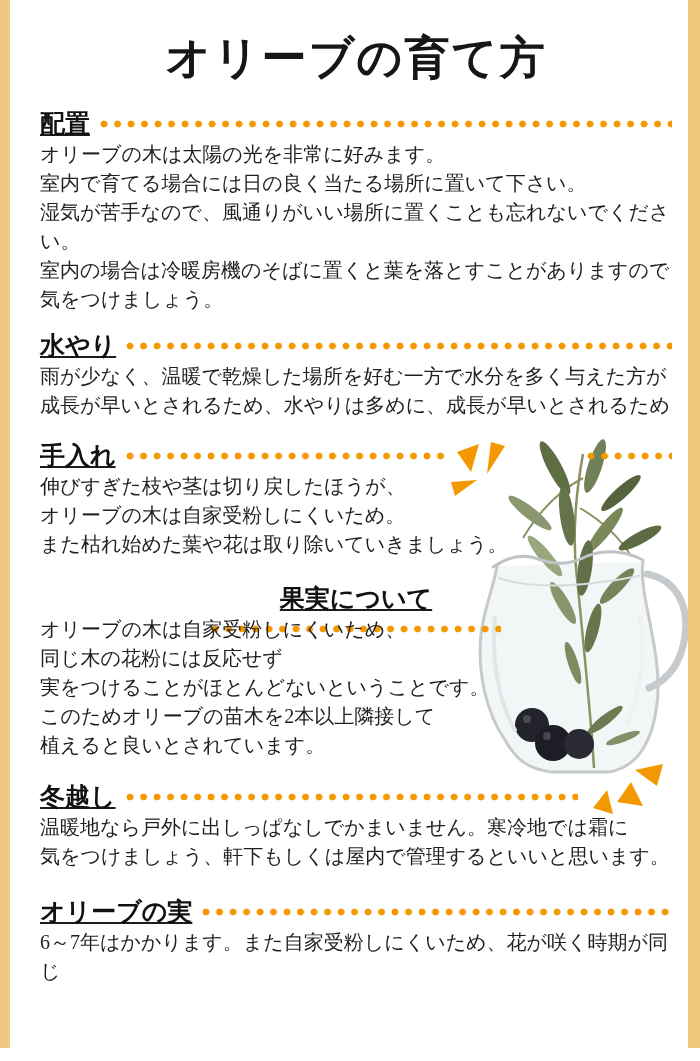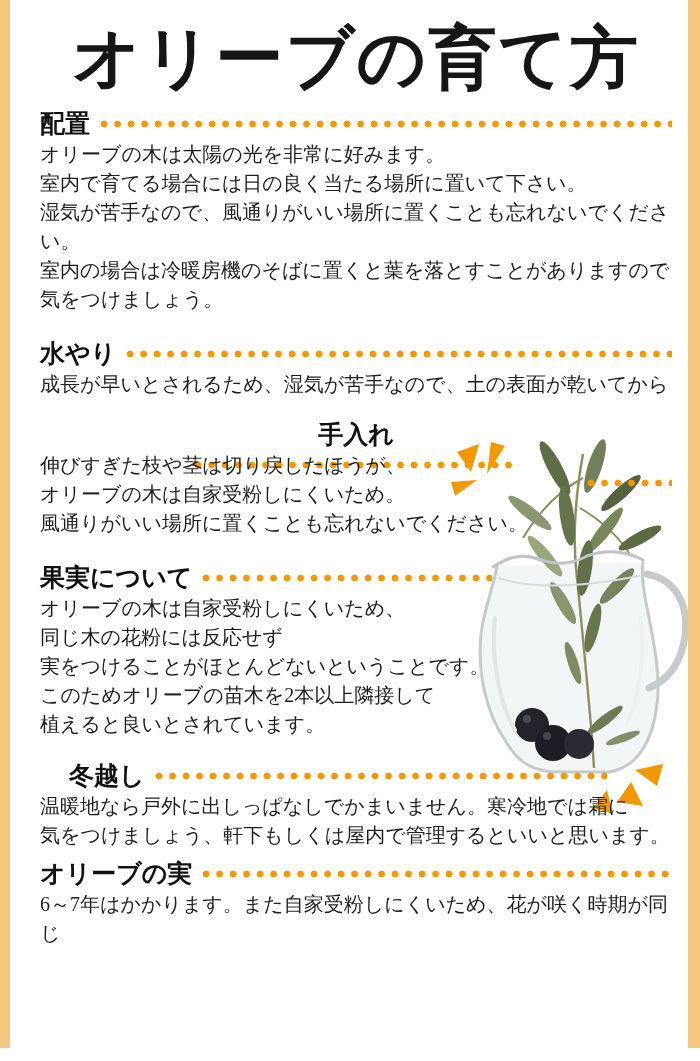--- a/index.html
+++ b/index.html
@@ -15,47 +15,47 @@
     font-family:"Liberation Serif","DejaVu Serif",serif;
   }
   .frame{position:absolute;top:0;height:1048px;background:var(--border);z-index:5;}
   .frame.left{left:0;width:10px;}
   .frame.right{right:0;width:12px;}
 
   .content{position:relative;z-index:2;padding:10px 28px 0 40px;}
 
   h1.page-title{
     margin:4px 0 6px 0;text-align:center;
-    font-size:68px;font-weight:600;letter-spacing:2px;line-height:88px;
+    font-size:45px;font-weight:600;letter-spacing:2px;line-height:88px;
     color:#161616;white-space:nowrap;
   }
 
-  .hrow{display:flex;align-items:center;gap:10px;height:32px;}
+  .hrow{display:flex;align-items:center;gap:10px;height:32px;text-decoration:underline;}
   .hrow h2{
     margin:0;font-size:25px;font-weight:600;line-height:32px;white-space:nowrap;color:#111;
   }
   .dots{
     height:8px;
     background-image:radial-gradient(circle at 4px 4px,var(--accent) 3.2px,rgba(0,0,0,0) 3.7px);
     background-size:13.5px 8px;background-repeat:repeat-x;background-position:left center;
   }
   .dots.fill{flex:1;}
   .dots.w325{width:325px;flex:none;}
   .dots.w85{width:85px;flex:none;margin-left:auto;}
   .dots.w290{width:290px;flex:none;}
   .dots.w452{width:452px;flex:none;}
 
   .body{}
   .body p{margin:0;font-size:20px;line-height:29px;color:#1f1f1f;}
 
-  .mt-s2{margin-top:24px;}
-  .mt-s3{margin-top:20px;flex-direction:column;}
-  .mt-s4{margin-top:24px;}
-  .mt-s5{margin-top:21px;margin-left:29px;}
-  .mt-s6{margin-top:8px;}
+  .mt-s2{margin-top:16px;}
+  .mt-s3{margin-top:20px;}
+  .mt-s4{margin-top:24px;flex-direction:column;}
+  .mt-s5{margin-top:21px;}
+  .mt-s6{margin-top:25px;}
 
   .illustration{
     position:absolute;left:435px;top:438px;width:260px;height:382px;z-index:1;
   }
 </style>
 </head>
 <body>
 
 <div class="frame left"></div>
 <div class="frame right"></div>
@@ -132,34 +132,35 @@
       <p>気をつけましょう。</p>
     </div>
   </section>
 
   <section>
     <div class="hrow mt-s2">
       <h2>水やり</h2>
       <span class="dots fill"></span>
     </div>
     <div class="body">
-      <p>成長が早いとされるため、湿気が苦手なので、土の表面が乾いてから</p>
+      <p>雨が少なく、温暖で乾燥した場所を好む一方で水分を多く与えた方が</p>
+      <p>成長が早いとされるため、水やりは多めに、成長が早いとされるため</p>
     </div>
   </section>
 
   <section>
     <div class="hrow mt-s3">
       <h2>手入れ</h2>
       <span class="dots w325"></span>
       <span class="dots w85"></span>
     </div>
     <div class="body">
       <p>伸びすぎた枝や茎は切り戻したほうが、</p>
       <p>オリーブの木は自家受粉しにくいため。</p>
-      <p>風通りがいい場所に置くことも忘れないでください。</p>
+      <p>また枯れ始めた葉や花は取り除いていきましょう。</p>
     </div>
   </section>
 
   <section>
     <div class="hrow mt-s4">
       <h2>果実について</h2>
       <span class="dots w290"></span>
     </div>
     <div class="body">
       <p>オリーブの木は自家受粉しにくいため、</p>

